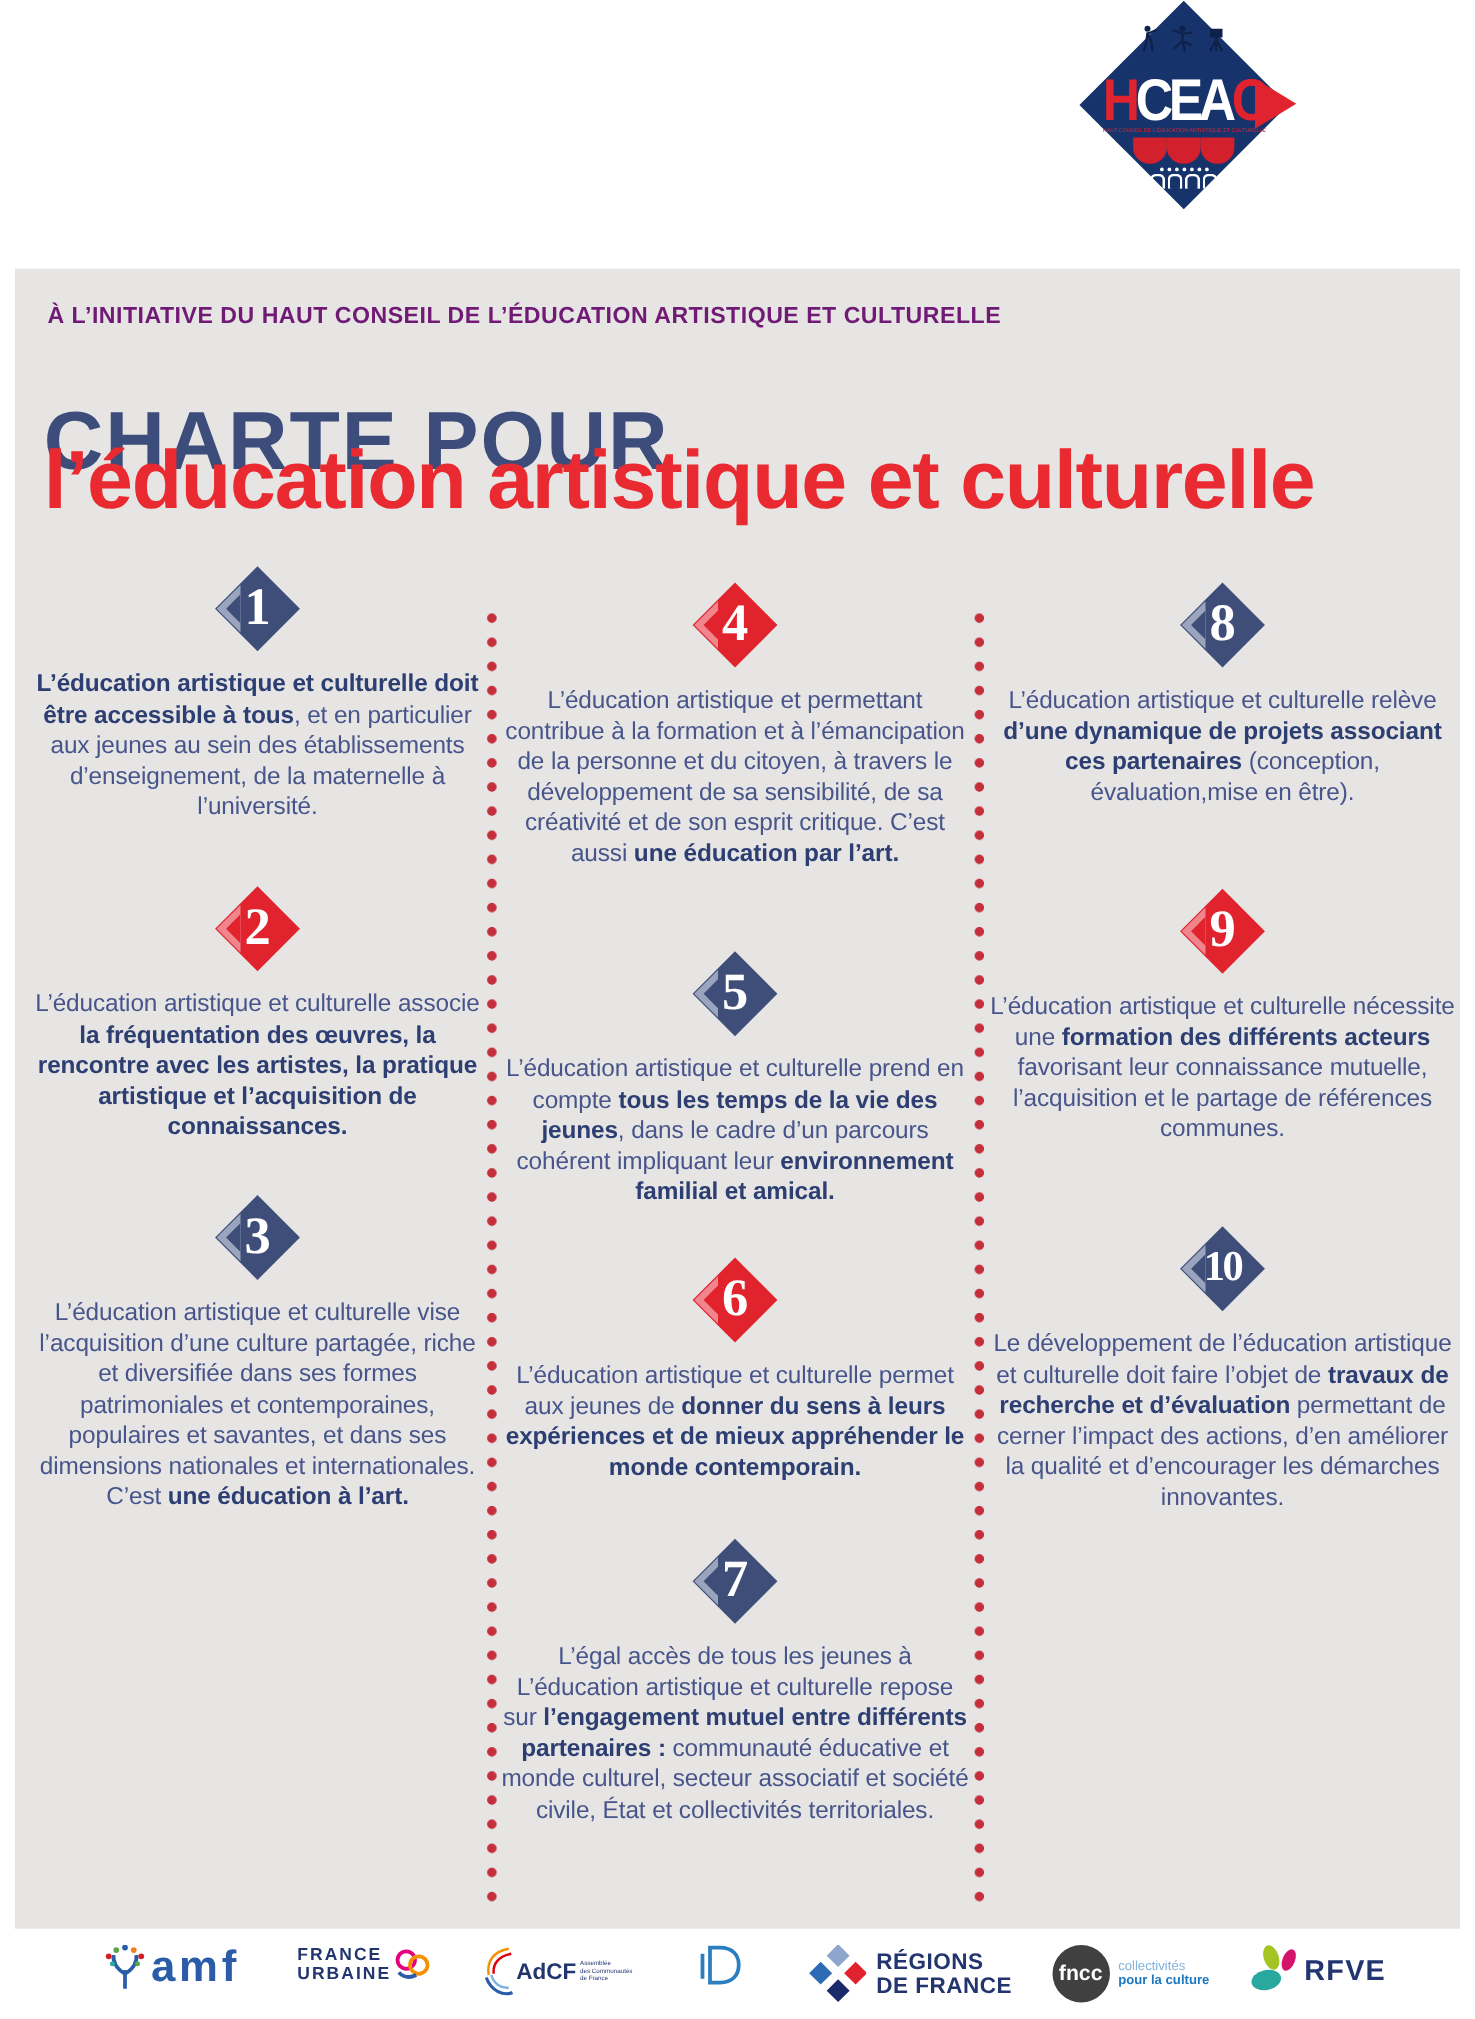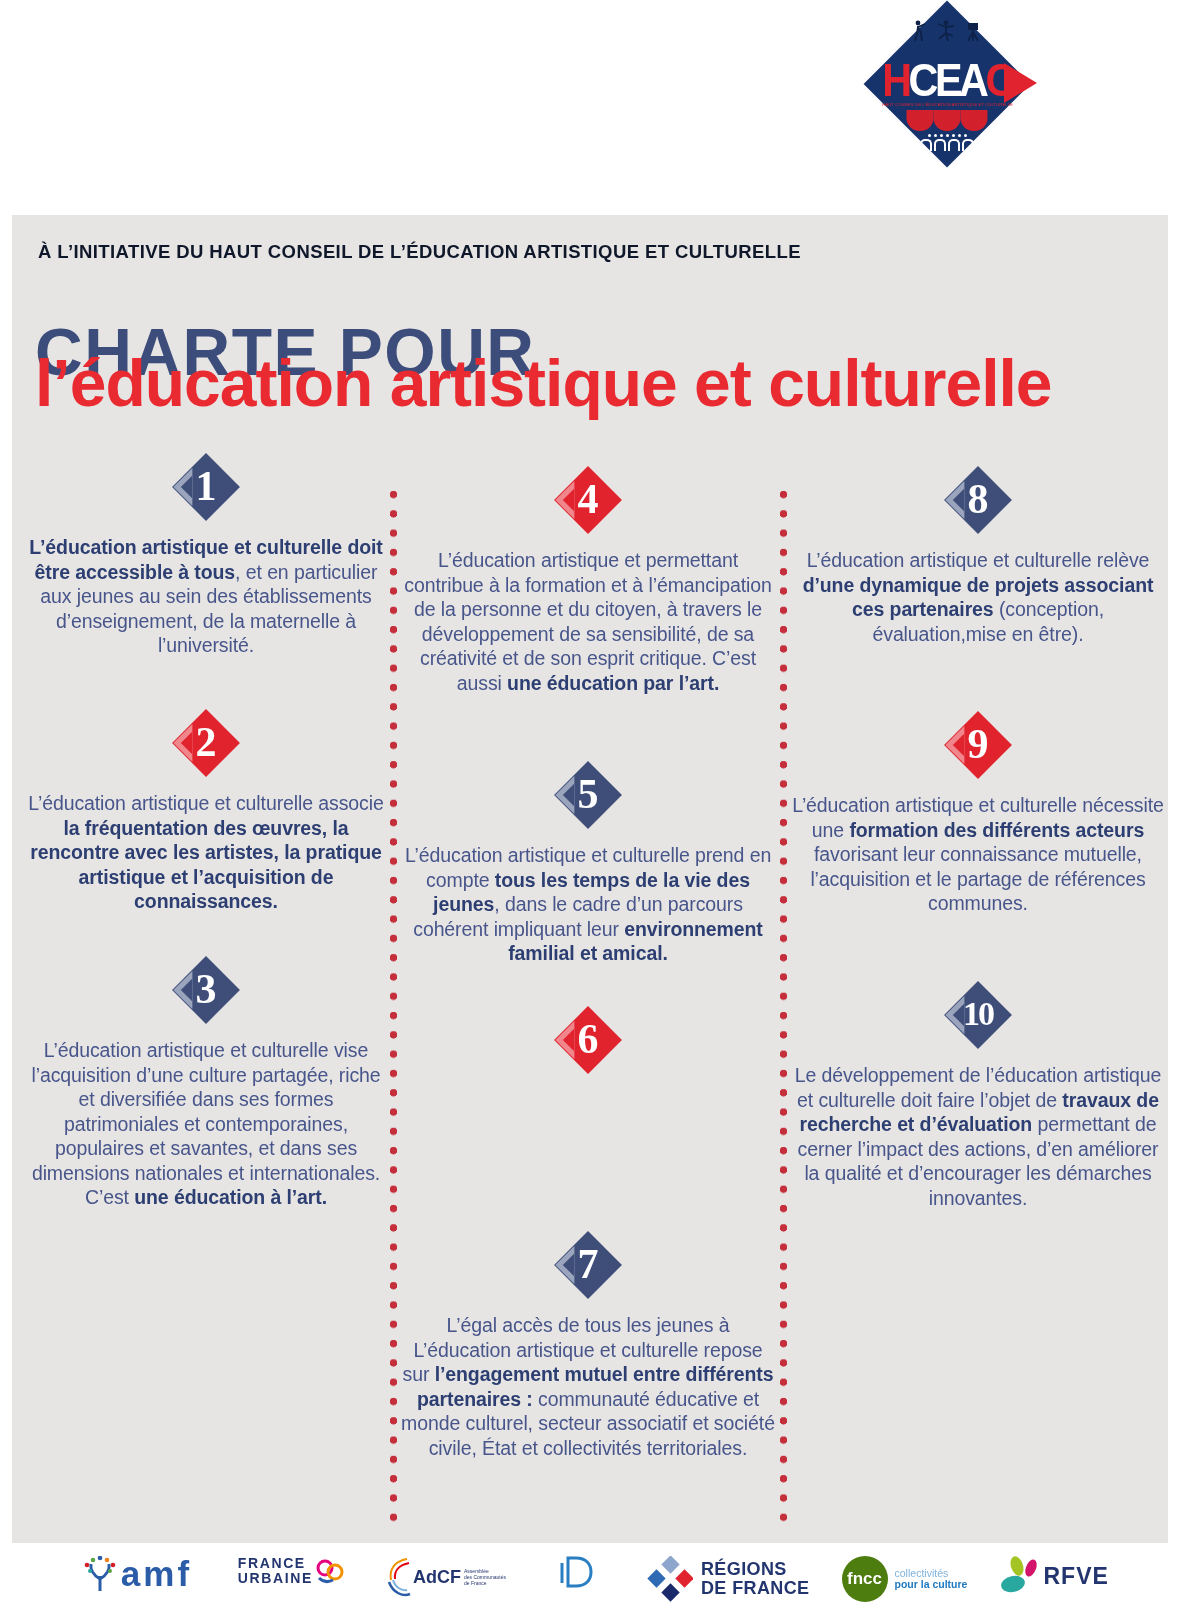--- a/index.html
+++ b/index.html
@@ -34,21 +34,21 @@
   .hc-aqueduct { position:absolute; top:134px; left:50%; transform:translateX(-50%); text-align:center; }
   .hc-dots { display:flex; gap:3px; justify-content:center; margin-bottom:2px; }
   .hc-dots i { width:3px; height:3px; border-radius:50%; background:#ffffff; }
   .hc-arches { display:flex; gap:2px; justify-content:center; }
   .hc-arches i { width:8px; height:10px; border:2px solid #ffffff; border-bottom:none; border-radius:5px 5px 0 0; }
 
   
   .panel { position:absolute; left:12px; top:215px; width:1156px; height:1328px; background:#e6e5e3; }
 
   .kicker { position:absolute; left:38px; top:241px; font-size:18.5px; font-weight:700;
-            letter-spacing:.4px; color:#0f172a; }
+            letter-spacing:.4px; color:#701a75; }
   .title1 { position:absolute; left:35px; top:278px; font-size:66px; line-height:70px;
             font-weight:700; letter-spacing:1.5px; color:#3d4d7b;margin-top:39px; }
   .title2 { position:absolute; left:35px; top:348px; font-size:66px; line-height:70px;
             font-weight:700; letter-spacing:-1px; color:#ea2a31; }
 
   
   .vdots { position:absolute; top:490px; height:1040px; width:9px;
            background-image:radial-gradient(circle at 4.5px 4.5px, #c52f3c 3.5px, rgba(0,0,0,0) 4px);
            background-size:9px 19.3px; background-repeat:repeat-y; }
   #vd1 { left:389px; } #vd2 { left:779px; }
@@ -97,21 +97,21 @@
   .adcf-word { font-size:18px; font-weight:700; color:#23356f; margin-left:2px; }
   .adcf-cap { font-size:5px; color:#23356f; text-align:left; line-height:6px; margin-left:3px; }
 
   .dep-c1 { font-size:5.5px; color:#2a7ec2; letter-spacing:.4px; margin-top:2px; }
   .dep-c2 { font-size:8.5px; font-weight:700; color:#23356f; letter-spacing:.6px; }
   .dep-c3 { font-size:6px; font-weight:700; color:#d21f26; letter-spacing:.6px; }
 
   .reg-txt { font-size:18px; font-weight:800; color:#23356f; line-height:19px; letter-spacing:.4px;
              text-align:left; margin-left:8px; }
 
-  .fncc-circle { width:46px; height:46px; border-radius:50%; background:#4d7c0f; display:flex;
+  .fncc-circle { width:46px; height:46px; border-radius:50%; background:#404040; display:flex;
                  align-items:center; justify-content:center; color:#ffffff; font-weight:700; font-size:17px; }
   .fncc-c1 { font-size:10.5px; color:#7fb3dd; line-height:11px; text-align:left; }
   .fncc-c2 { font-size:10.5px; font-weight:700; color:#1f79c0; line-height:11px; text-align:left; }
   .fncc-caps { margin-left:7px; }
 
   .rfve-word { font-size:23px; font-weight:800; color:#23356f; letter-spacing:1px; }
   .rfve-cap { font-size:5px; color:#b0485f; margin-top:1px; }
 </style>
 </head>
 <body>
@@ -204,20 +204,21 @@
         <span class="notch"></span>
         <span class="num">5</span>
       </div>
       <p class="pt"><span>L’éducation artistique et culturelle prend en compte </span><b>tous les temps de la vie des jeunes</b><span>, dans le cadre d’un parcours cohérent impliquant leur </span><b>environnement familial et amical.</b></p>
     </div>
   <div class="point" id="p6">
       <div class="dmbox red">
         <span class="notch"></span>
         <span class="num">6</span>
       </div>
+      <p class="pt"><span>L’éducation artistique et culturelle permet aux jeunes de </span><b>donner du sens à leurs expériences et de mieux appréhender le monde contemporain.</b></p>
     </div>
   <div class="point" id="p7">
       <div class="dmbox navy">
         <span class="notch"></span>
         <span class="num">7</span>
       </div>
       <p class="pt"><span>L’égal accès de tous les jeunes à L’éducation artistique et culturelle repose sur </span><b>l’engagement mutuel entre différents partenaires :</b><span> communauté éducative et monde culturel, secteur associatif et société civile, État et collectivités territoriales.</span></p>
     </div>
   <div class="point" id="p8">
       <div class="dmbox navy">

